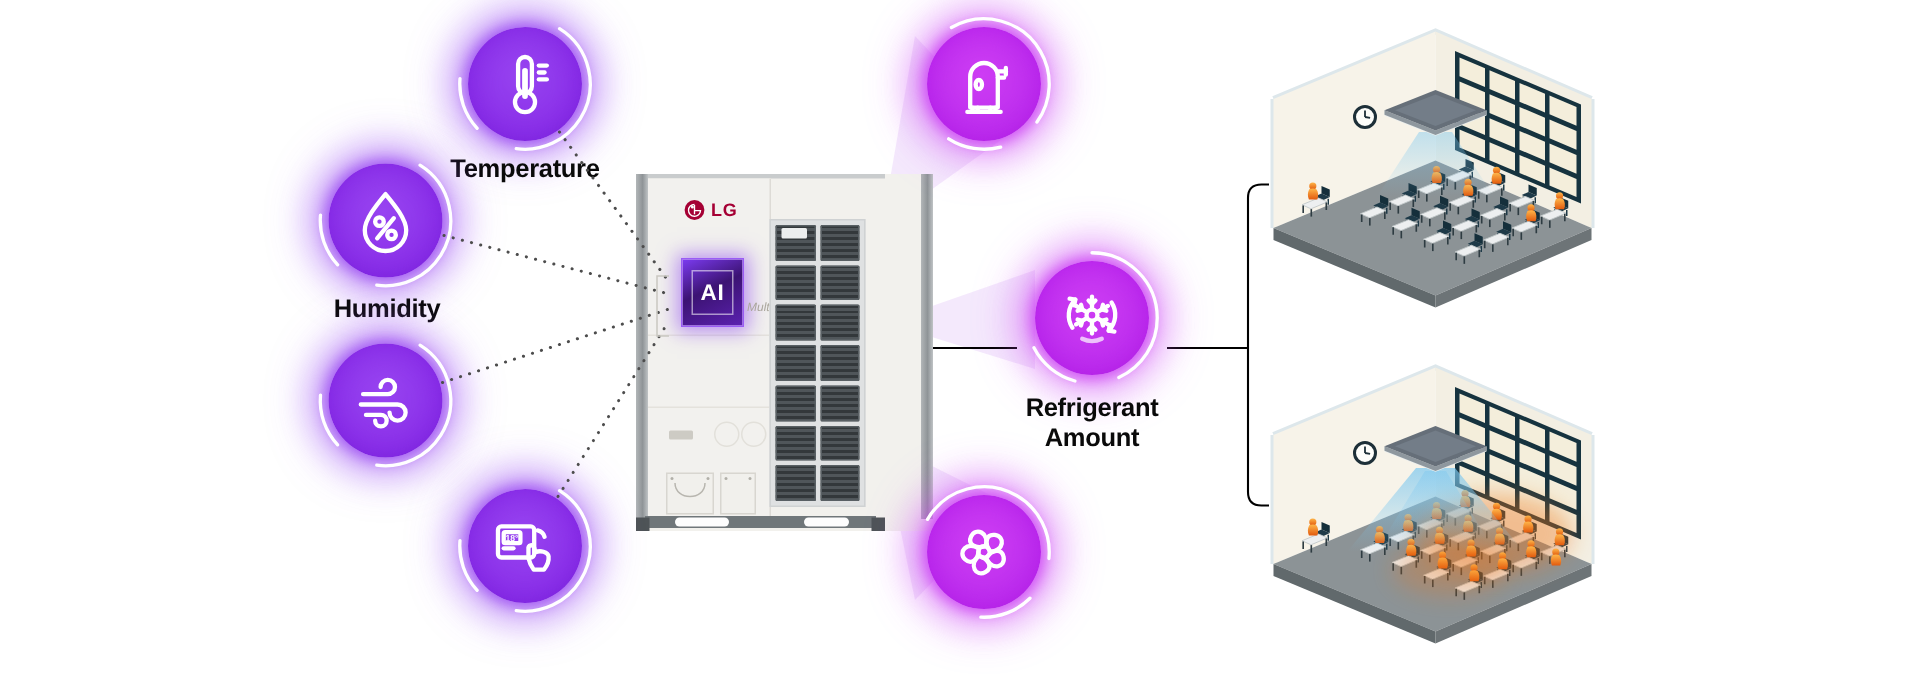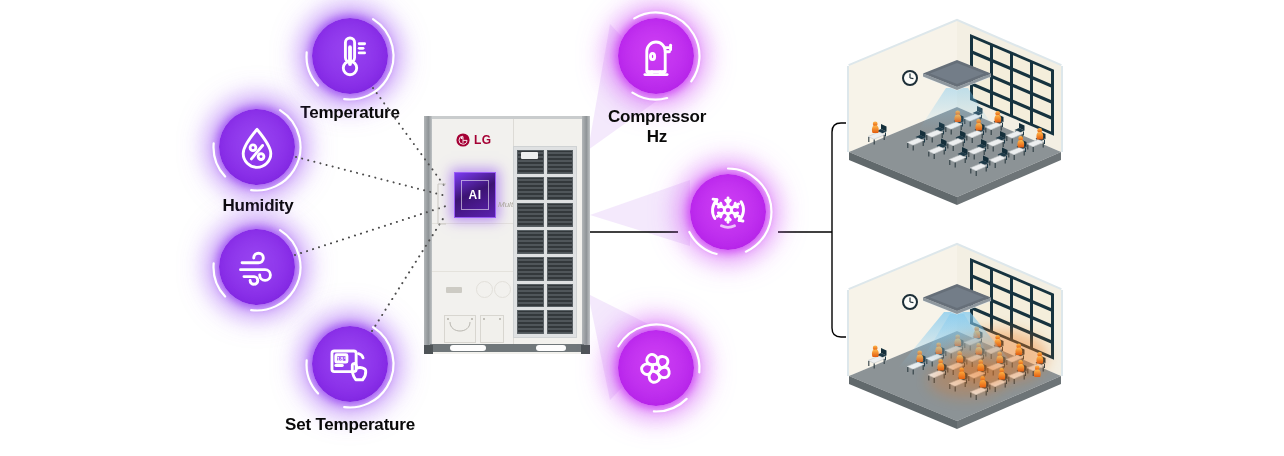--- a/index.html
+++ b/index.html
@@ -14,36 +14,36 @@
   .node.violet{background:radial-gradient(circle at 48% 42%,#9340ee 0%,#7d1fe0 58%,#690fd0 100%);
     box-shadow:0 0 10px 2px rgba(147,64,238,.85),0 0 30px 12px rgba(151,77,243,.35);}
   .node.violet::before{background:radial-gradient(circle,rgba(158,74,245,.45) 30%,rgba(158,74,245,0) 70%);}
   .node.magenta{background:radial-gradient(circle at 48% 42%,#cb2df2 0%,#b116e8 58%,#a30cdb 100%);
     box-shadow:0 0 10px 2px rgba(199,45,242,.85),0 0 30px 12px rgba(205,70,245,.35);}
   .node.magenta::before{background:radial-gradient(circle,rgba(208,80,246,.45) 30%,rgba(208,80,246,0) 70%);}
   .node .glyph{width:46px;height:46px;stroke:#fff;fill:none;stroke-width:1.5;stroke-linecap:round;stroke-linejoin:round;}
   .node .ring{position:absolute;left:-10px;top:-10px;width:96px;height:96px;}
   .node-label{position:absolute;text-align:center;font-size:17px;font-weight:600;color:#0a0a0a;line-height:1.18;letter-spacing:-.2px;z-index:3;}
   
-  .unit{position:absolute;left:424px;top:116px;width:166px;height:238px;background:#f2f1ed;z-index:2;}
+  .unit{position:absolute;left:424px;top:116px;width:166px;height:238px;background:#f2f1ed;z-index:2;padding-left:32px;}
   .unit .toprail{position:absolute;left:0;top:0;width:166px;height:3px;background:#c9cccd;}
   .unit .post{position:absolute;top:0;width:8px;height:230px;background:linear-gradient(90deg,#b2b6b8,#8f9497 55%,#bfc3c5);}
   .unit .post.left{left:0;}
   .unit .post.right{right:0;}
   .panel{position:absolute;left:8px;top:3px;width:81px;height:227px;background:#f2f1ee;border-right:1px solid #dddbd6;}
   .seam{position:absolute;left:0;width:81px;height:1px;background:#e4e2dc;}
   .logo-row{position:absolute;left:24px;top:14px;display:flex;align-items:center;gap:4px;}
   .logo-mark{width:14px;height:14px;}
   .logo-text{font-size:12px;font-weight:700;color:#a50034;letter-spacing:.5px;}
   .chip{position:absolute;left:22px;top:53px;width:40px;height:44px;
     background:linear-gradient(155deg,#7b3bf0 0%,#3c1373 45%,#5b21b0 100%);
     border:1px solid #9a5cf5;box-shadow:0 0 12px 3px rgba(136,64,240,.55);
     display:flex;align-items:center;justify-content:center;}
   .chip-inner{border:1px solid rgba(255,255,255,.55);width:26px;height:28px;display:flex;align-items:center;justify-content:center;
-    color:#fff;font-size:12px;font-weight:700;letter-spacing:.5px;}
+    color:#fff;font-size:15px;font-weight:700;letter-spacing:.5px;}
   .model{position:absolute;left:66px;top:81px;font-size:8px;font-style:italic;color:#aaa69c;white-space:nowrap;}
   .sticker{position:absolute;left:14px;top:168px;width:16px;height:6px;background:#cdcbc4;border-radius:1px;}
   .ghost-circle{position:absolute;top:162px;width:15px;height:15px;border:1px solid #e2e0da;border-radius:50%;}
   .subpanel{position:absolute;top:196px;border:1px solid #d8d6d0;background:#f1f0ec;}
   .screw{position:absolute;width:2px;height:2px;background:#b2b0a9;border-radius:50%;}
   .grille{position:absolute;left:89px;top:30px;width:64px;height:192px;background:#dfe1e2;border:1px solid #cfd2d3;
     display:grid;grid-template-columns:1fr 1fr;grid-auto-rows:1fr;gap:3px;padding:3px;box-sizing:border-box;}
   .gcell{background:repeating-linear-gradient(180deg,#33383b 0 2px,#50565a 2px 4px);border-radius:1px;box-shadow:inset 0 0 0 1px #596064;}
   .slot{position:absolute;left:97px;top:36px;width:17px;height:7px;background:#eceeee;border-radius:1px;z-index:2;}
   .base{position:absolute;left:6px;top:228px;width:154px;height:8px;background:#70777a;}
@@ -177,38 +177,36 @@
       </svg>
     <svg class="glyph" viewBox="0 0 24 24">
       <rect x="2.6" y="5.2" width="12.6" height="10.8" rx="1.2"></rect>
       <rect x="4.6" y="7.2" width="5.8" height="3.8" rx="0.5"></rect>
       <text x="7.5" y="10.2" font-size="3" fill="#fff" stroke="none" text-anchor="middle" font-weight="bold">18°</text>
       <line x1="4.6" y1="12.8" x2="8" y2="12.8"></line>
       <path d="M16.4,6.6 a3.2,3.2 0 0 1 2.4,2.2"></path>
       <path d="M13.2,13.2 c-0.2,-1.6 1.6,-2 2,-0.6 l0.4,1.6 c1.6,-0.8 4.4,-0.2 4.6,1.4 c0.2,1.8 -0.6,3.4 -1.6,4.6 l-3.6,0 c-0.9,-1.2 -1.5,-2.6 -1.8,-4 Z"></path>
     </svg>
   </div>
-  <div class="node-label" style="left:260px;top:415px;width:180px">Set Temperature</div>
 
   <div class="node magenta" style="left:618px;top:18px">
     <svg class="ring" viewBox="0 0 96 96">
         <circle cx="48" cy="48" r="43.5" fill="none" stroke="#fff" stroke-width="2.2" stroke-linecap="round" stroke-dasharray="118 30 36 89" transform="rotate(-120 48 48)"></circle>
       </svg>
     <svg class="glyph" viewBox="0 0 24 24">
       <path d="M7.2,20.2 V9.5 A4.8,4.8 0 0 1 16.8,9.5 V20.2 Z"></path>
       <ellipse cx="10.2" cy="12.2" rx="1.1" ry="1.6"></ellipse>
       <line x1="16.8" y1="7.6" x2="19.6" y2="7.6"></line>
         <line x1="16.8" y1="9.8" x2="19" y2="9.8"></line>
         <line x1="19.6" y1="6.4" x2="19.6" y2="8.8"></line>
       <path d="M8,20.2 v1.5 h1.8 v-1.5"></path>
         <path d="M14.2,20.2 v1.5 h1.8 v-1.5"></path>
       <line x1="6.2" y1="21.7" x2="17.8" y2="21.7"></line>
     </svg>
   </div>
-  <div class="node-label" style="left:597px;top:107px;width:120px">Compressor Hz</div>
 
   <div class="node magenta" style="left:690px;top:174px">
     <svg class="ring" viewBox="0 0 96 96">
         <circle cx="48" cy="48" r="43.5" fill="none" stroke="#fff" stroke-width="2.2" stroke-linecap="round" stroke-dasharray="118 30 36 89" transform="rotate(-90 48 48)"></circle>
       </svg>
     <svg class="glyph" viewBox="0 0 24 24">
       <circle cx="12" cy="11" r="1.9"></circle>
       <g>
         <line x1="12" y1="8.9" x2="12" y2="4.6"></line>
           <path d="M10.8,5.9 L12,7.1 L13.2,5.9"></path>
@@ -223,20 +221,21 @@
         <line x1="12" y1="8.9" x2="12" y2="4.6" transform="rotate(300 12 11)"></line>
           <path d="M10.8,5.9 L12,7.1 L13.2,5.9" transform="rotate(300 12 11)"></path>
       </g>
       <path d="M5.2,15.4 A7.8,7.8 0 0 1 6.2,5.6"></path>
         <path d="M6.2,5.6 l-0.4,2 M6.2,5.6 l-2,-0.3"></path>
       <path d="M18.8,6.6 A7.8,7.8 0 0 1 17.8,16.4"></path>
         <path d="M17.8,16.4 l0.4,-2 M17.8,16.4 l2,0.3"></path>
       <path d="M8.6,19.2 a7.8,7.8 0 0 0 6.8,0" opacity="0.7"></path>
     </svg>
   </div>
+  <div class="node-label" style="left:663px;top:262px;width:130px">Refrigerant Amount</div>
 
   <div class="node magenta" style="left:618px;top:330px">
     <svg class="ring" viewBox="0 0 96 96">
         <circle cx="48" cy="48" r="43.5" fill="none" stroke="#fff" stroke-width="2.2" stroke-linecap="round" stroke-dasharray="118 30 36 89" transform="rotate(-150 48 48)"></circle>
       </svg>
     <svg class="glyph" viewBox="0 0 24 24">
       <circle cx="12" cy="12" r="2"></circle>
       <path id="blade" d="M12.6,9.9 C13.8,5.2 9.1,3.2 7.5,6.6 C6.3,9.2 8.8,11.1 12.6,9.9 Z"></path>
       <use href="#blade" transform="rotate(72 12 12)"></use>
       <use href="#blade" transform="rotate(144 12 12)"></use>

